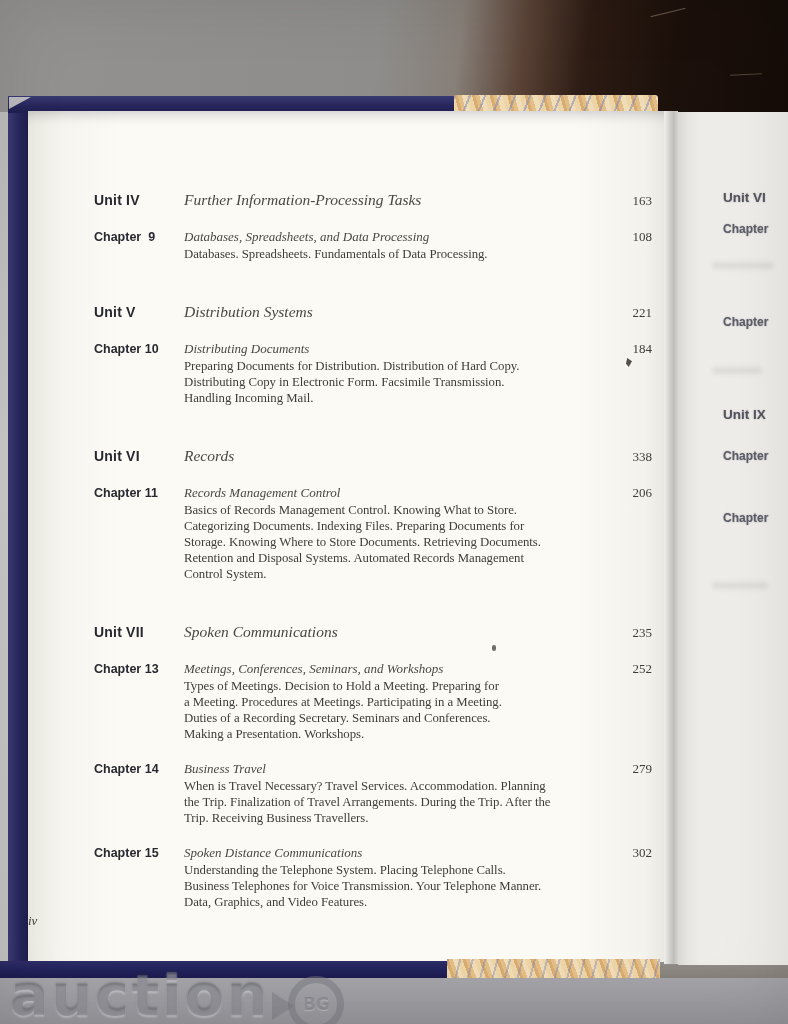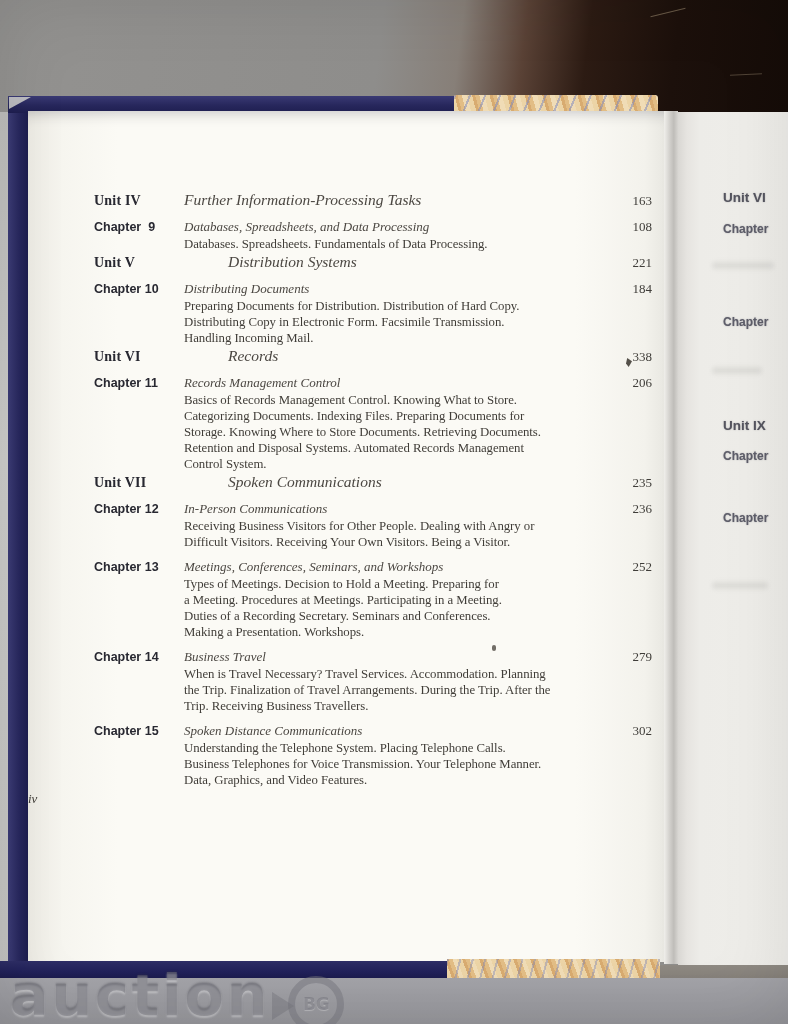--- a/index.html
+++ b/index.html
@@ -45,43 +45,43 @@
       repeating-linear-gradient(105deg,rgba(120,130,185,.4) 0 2px,rgba(120,130,185,0) 2px 12px),
       repeating-linear-gradient(70deg,#ecd4a6 0 5px,#d8ab70 5px 8px,#e2bd85 8px 12px,#f0dcb6 12px 16px);}
   .bottom-strip-taupe{position:absolute;left:660px;top:965px;width:128px;height:15px;z-index:4;
     background:linear-gradient(180deg,#8f8a83,#847f78);}
   .bottom-band{position:absolute;left:0;top:978px;width:788px;height:46px;z-index:4;
     background:linear-gradient(180deg,#a3a3a8,#95959a);}
 
   
   .toc{position:relative;z-index:5;padding:79px 12px 0 66px;color:#3f3c37;}
   .toc-entry{display:grid;grid-template-columns:90px 1fr 46px;align-items:baseline;line-height:17px;}
-  .toc-entry.unit:not(:first-child){gap:44px;}
-  .toc-entry.chapter{margin-top:8px;}
+  .toc-entry.unit:not(:first-child){margin-top:40px;}
+  .toc-entry.chapter{margin-top:18px;}
   .toc-entry .label{font-family:"Liberation Sans",sans-serif;font-weight:bold;
     color:#282831;white-space:pre;}
-  .unit .label{font-size:14px;letter-spacing:.2px;font-family:Liberation Serif, serif;}
+  .unit .label{font-size:14px;letter-spacing:.2px;}
   .chapter .label{font-size:12.5px;}
   .title{font-style:italic;color:#4b4742;}
   .unit .title{font-size:15.5px;line-height:20px;}
   .chapter .title{font-size:13px;}
   .desc{grid-column:2/4;font-size:12.8px;line-height:16px;color:#403d38;
     white-space:pre-line;letter-spacing:-.05px;}
   .desc:empty{display:none;}
   .pagenum{font-size:13px;text-align:right;color:#3f3d39;}
   .toc-footer{position:relative;z-index:5;margin-top:3px;
     font-style:italic;font-size:13px;color:#45423d;}
 
   
   .np-label{position:absolute;left:45px;font-family:"Liberation Sans",sans-serif;
     font-weight:bold;color:#5e5e6a;text-shadow:0 0 1.4px rgba(94,94,106,.55);
     font-size:12px;white-space:nowrap;}
   .np-label.np-unit{font-size:13.5px;color:#55555f;}
   .np-0{top:78px;} .np-1{top:110px;} .np-2{top:203px;}
-  .np-3{top:306px;} .np-4{top:337px;} .np-5{top:399px;}
+  .np-3{top:295px;} .np-4{top:337px;} .np-5{top:399px;}
   .smudge{position:absolute;left:34px;width:62px;height:7px;border-radius:4px;
     background:rgba(150,150,145,.18);filter:blur(2px);}
 
   
   .watermark{position:absolute;left:10px;top:966px;z-index:6;display:flex;
     align-items:flex-start;pointer-events:none;}
   .wm-text{font-family:"DejaVu Sans",sans-serif;font-weight:bold;font-size:57px;
     line-height:58px;letter-spacing:3px;color:rgba(118,118,126,.5);
     text-shadow:0 2px 2px rgba(255,255,255,.35),0 -1px 2px rgba(55,55,66,.3);}
   .wm-arrow{width:0;height:0;margin:26px 0 0 2px;
@@ -182,27 +182,20 @@
 Control System.</span>
   </div>
 
   <div class="toc-entry unit">
     <span class="label">Unit VII</span>
     <span class="title">Spoken Communications</span>
     <span class="pagenum">235</span>
 
   </div>
 
-  <div class="toc-entry chapter">
-    <span class="label">Chapter 12</span>
-    <span class="title">In-Person Communications</span>
-    <span class="pagenum">236</span>
-    <span class="desc">Receiving Business Visitors for Other People. Dealing with Angry or
-Difficult Visitors. Receiving Your Own Visitors. Being a Visitor.</span>
-  </div>
 
   <div class="toc-entry chapter">
     <span class="label">Chapter 13</span>
     <span class="title">Meetings, Conferences, Seminars, and Workshops</span>
     <span class="pagenum">252</span>
     <span class="desc">Types of Meetings. Decision to Hold a Meeting. Preparing for
 a Meeting. Procedures at Meetings. Participating in a Meeting.
 Duties of a Recording Secretary. Seminars and Conferences.
 Making a Presentation. Workshops.</span>
   </div>

